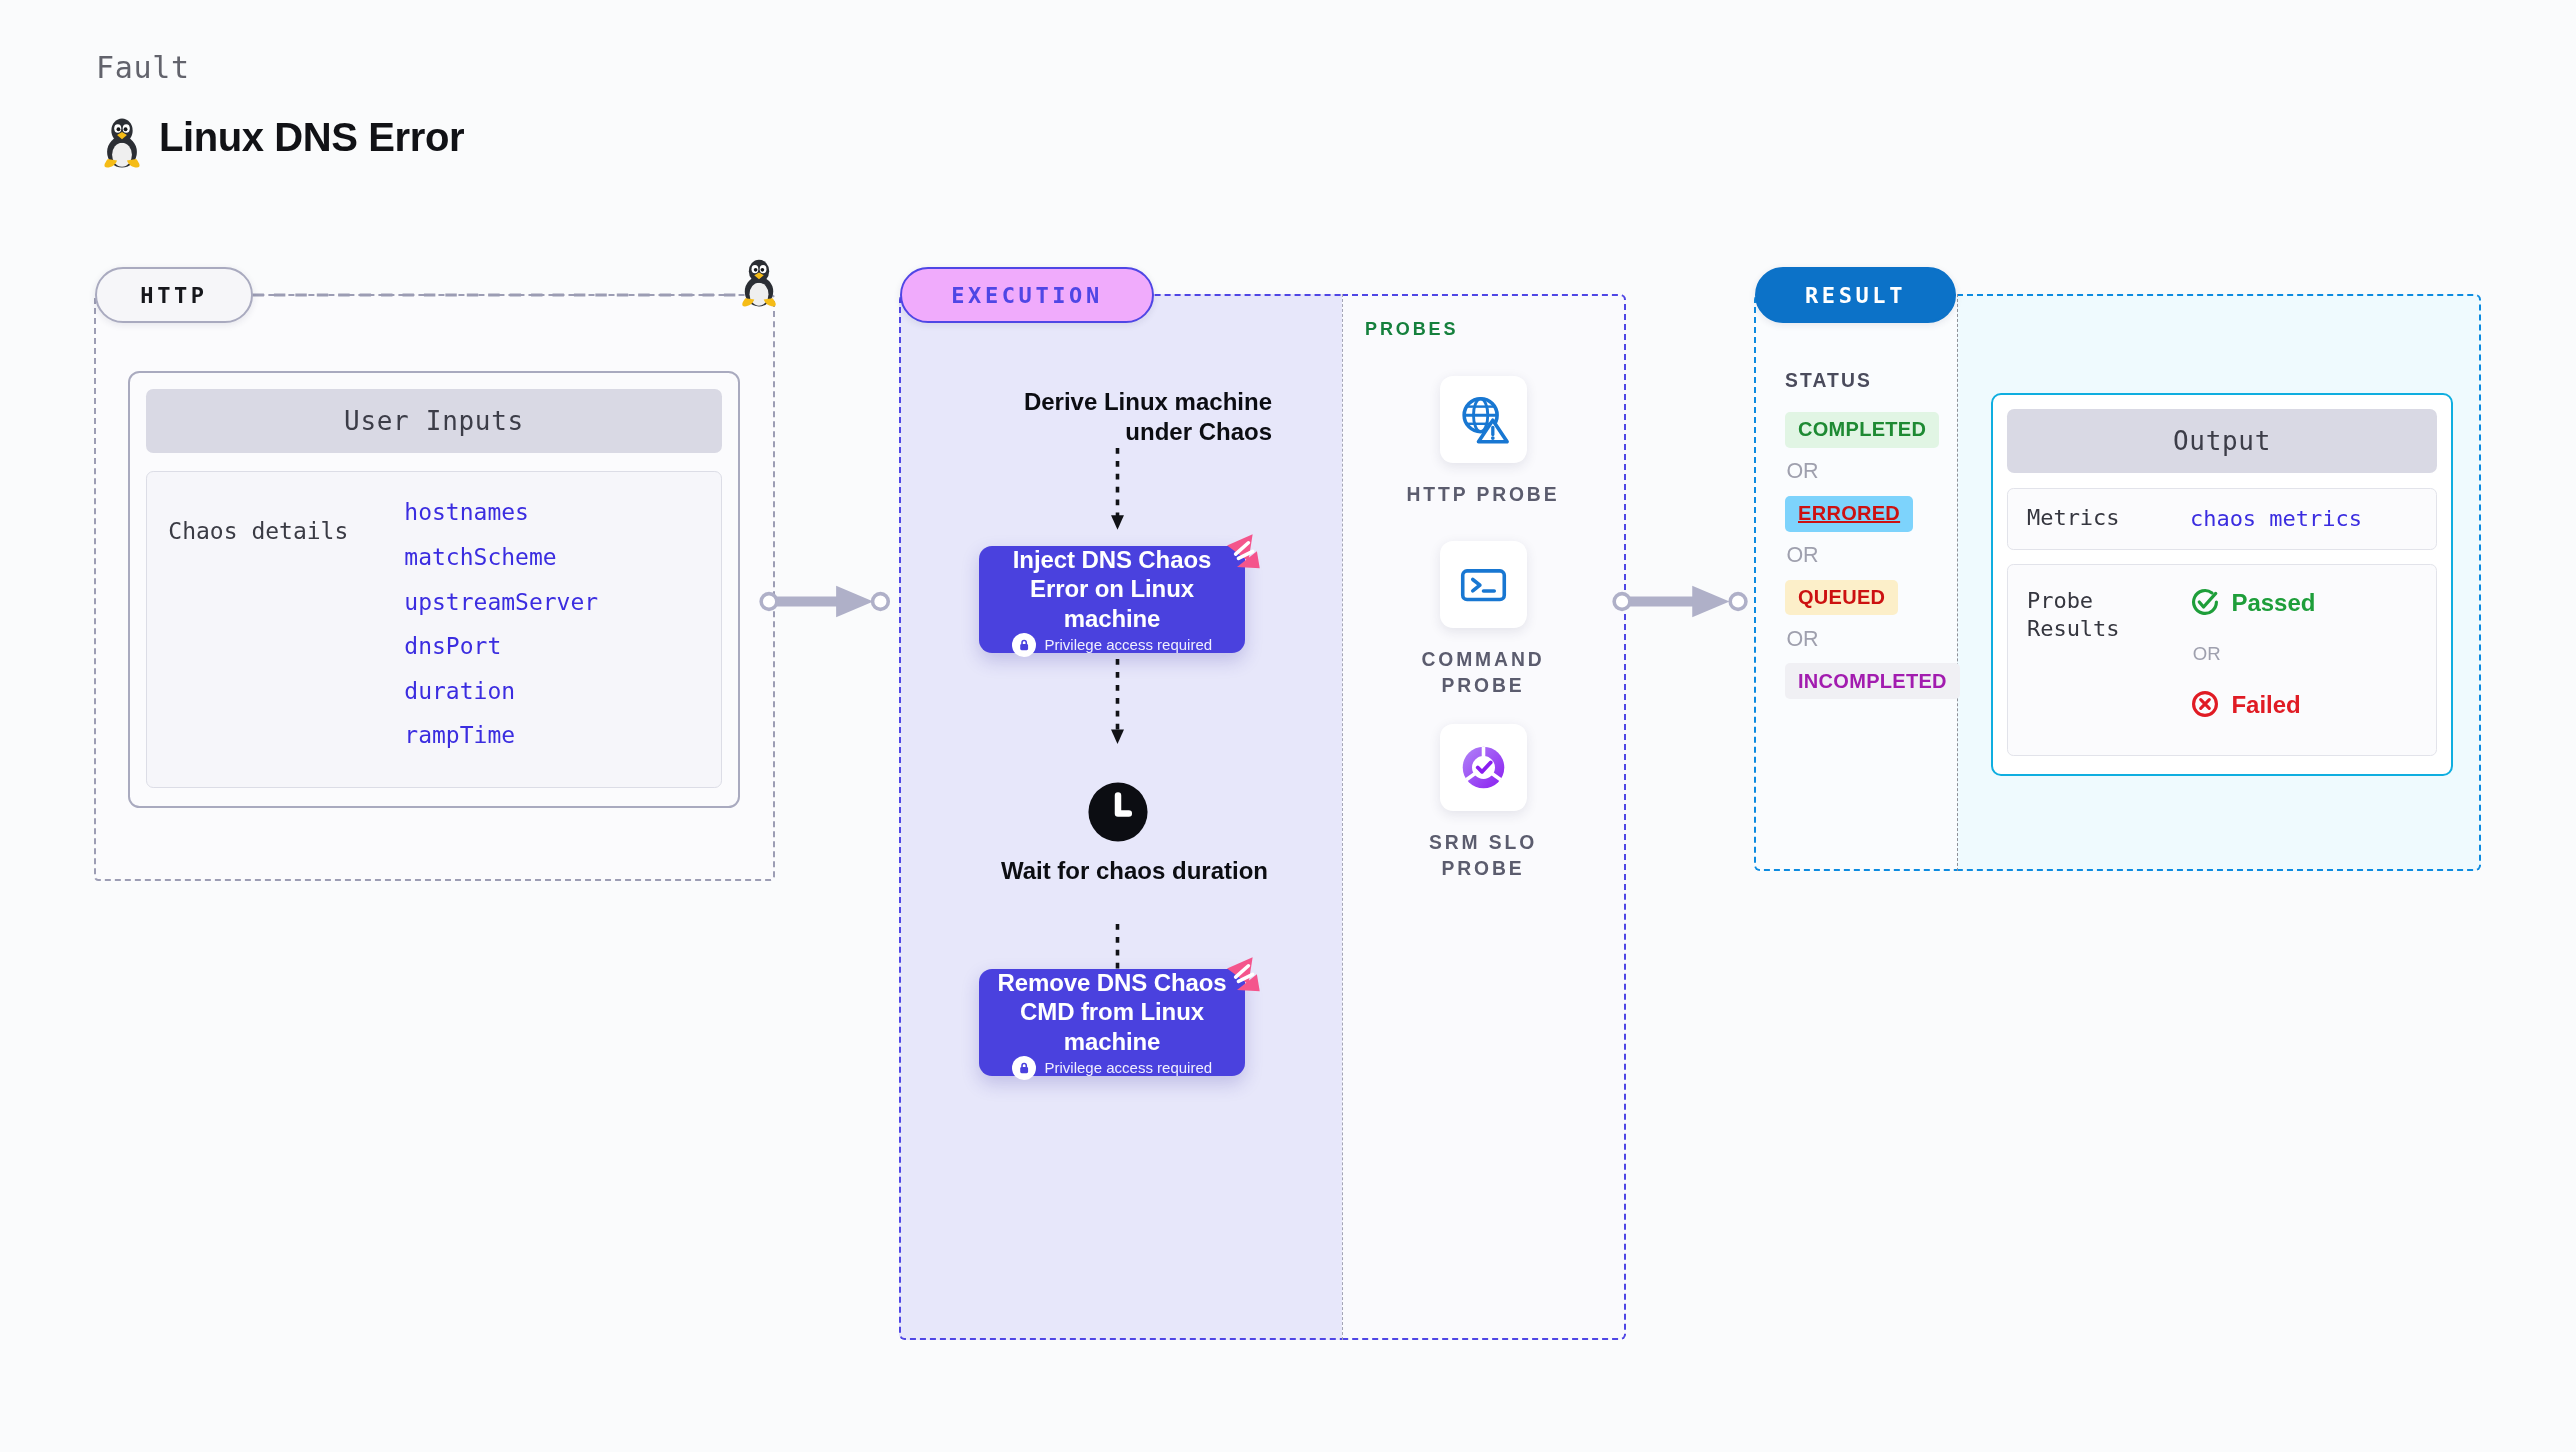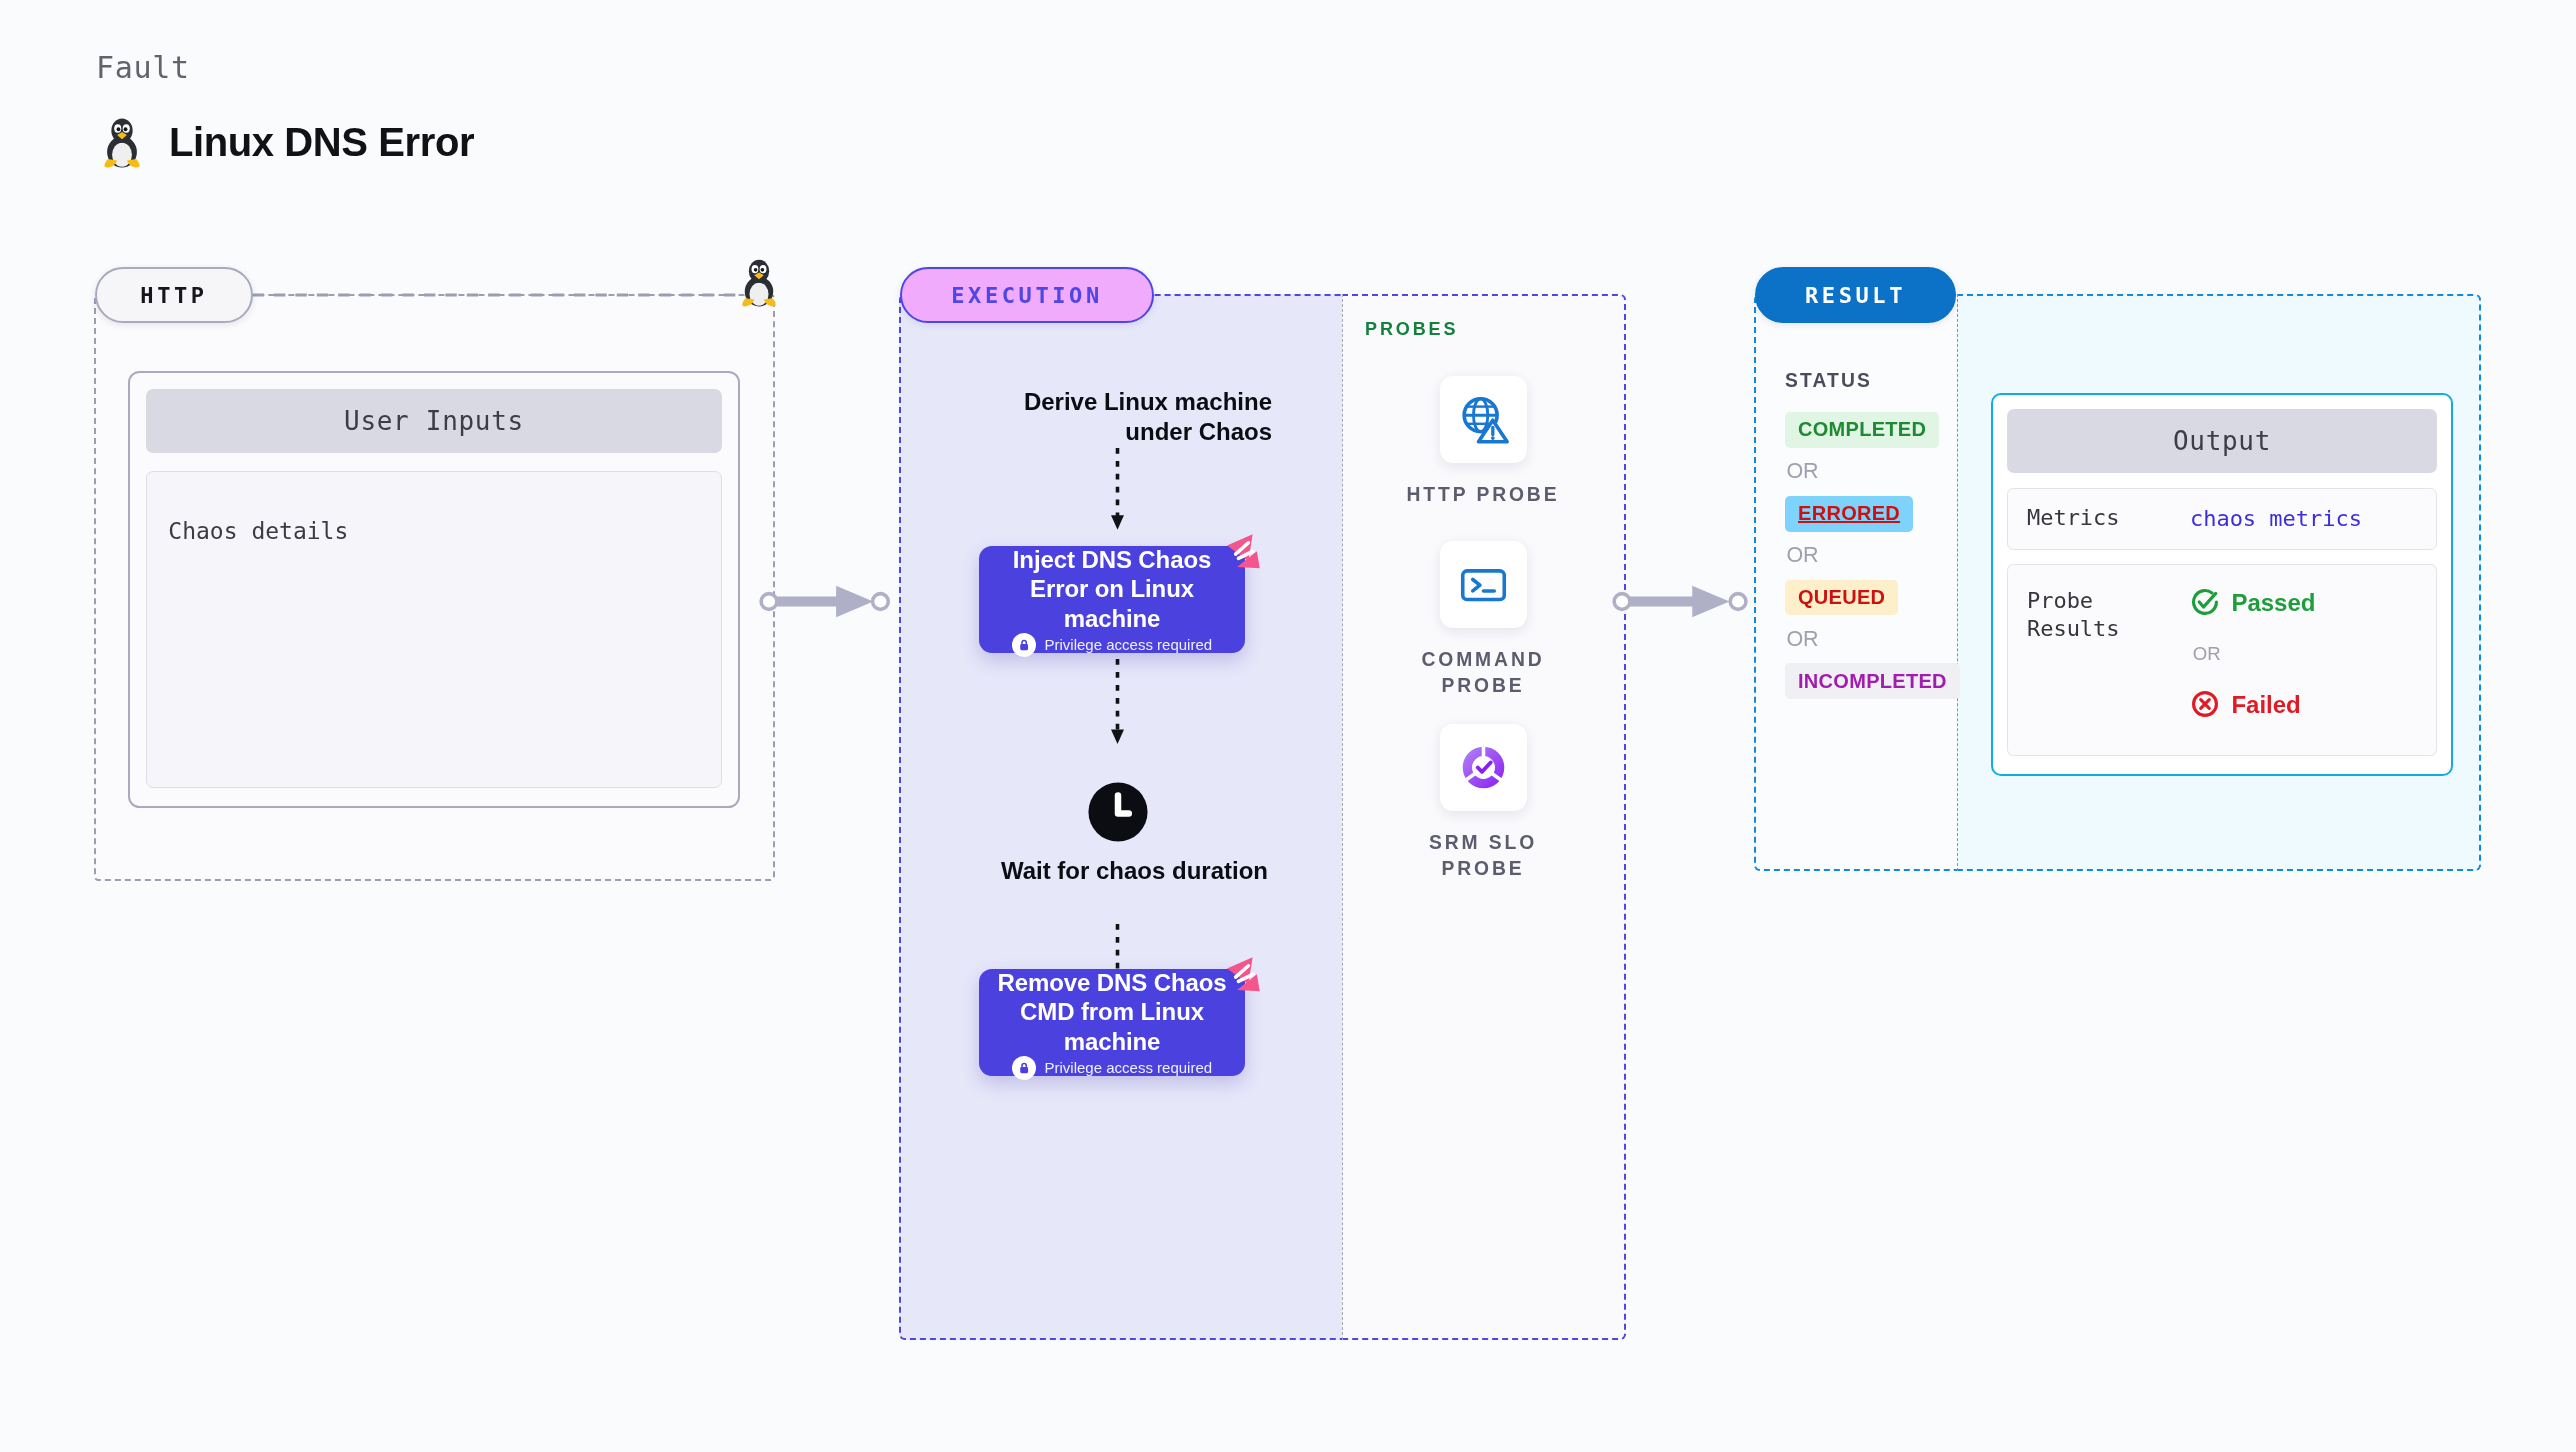--- a/index.html
+++ b/index.html
@@ -13,21 +13,21 @@
   .stage { position: relative; width: 2576px; height: 1452px; }
 
   
   .hdr-fault {
     position: absolute; left: 96px; top: 50px;
     font-family: "DejaVu Sans Mono", monospace;
     font-size: 30px; color: #62636C; letter-spacing: 0.7px;
   }
   .hdr-title-row {
     position: absolute; left: 100px; top: 115px;
-    display: flex; align-items: center; gap: 25px;
+    display: flex; gap: 15px;
   }
   .hdr-title {
     font-family: "Liberation Sans", sans-serif;
     font-size: 40px; font-weight: bold; color: #111216;
     letter-spacing: -0.4px;
   }
 
   
   .tux { display: block; }
 
@@ -290,20 +290,28 @@
   </span>
 
   <div class="pill pill-tune">HTTP</div>
   <div class="pill pill-exec">EXECUTION</div>
   <div class="pill pill-result">RESULT</div>
 
   <div class="userinputs-card">
     <div class="card-head">User Inputs</div>
     <div class="card-body">
       <div class="kv-key">Chaos details</div>
+      <div class="kv-vals">
+        <div class="kv-val">hostnames</div>
+        <div class="kv-val">matchScheme</div>
+        <div class="kv-val">upstreamServer</div>
+        <div class="kv-val">dnsPort</div>
+        <div class="kv-val">duration</div>
+        <div class="kv-val">rampTime</div>
+      </div>
     </div>
   </div>
 
   <svg class="connector" style="left:759px; top:580px;" width="150" height="43" viewBox="0 0 210 60">
     <line x1="14" y1="30" x2="125" y2="30" stroke="#AFB0C8" stroke-width="14"></line>
     <polygon points="108,8 160,30 108,52" fill="#AFB0C8"></polygon>
     <circle cx="14" cy="30" r="11" fill="#FFFFFF" stroke="#AFB0C8" stroke-width="5"></circle>
     <circle cx="170" cy="30" r="11" fill="#FFFFFF" stroke="#AFB0C8" stroke-width="5"></circle>
   </svg>
 

